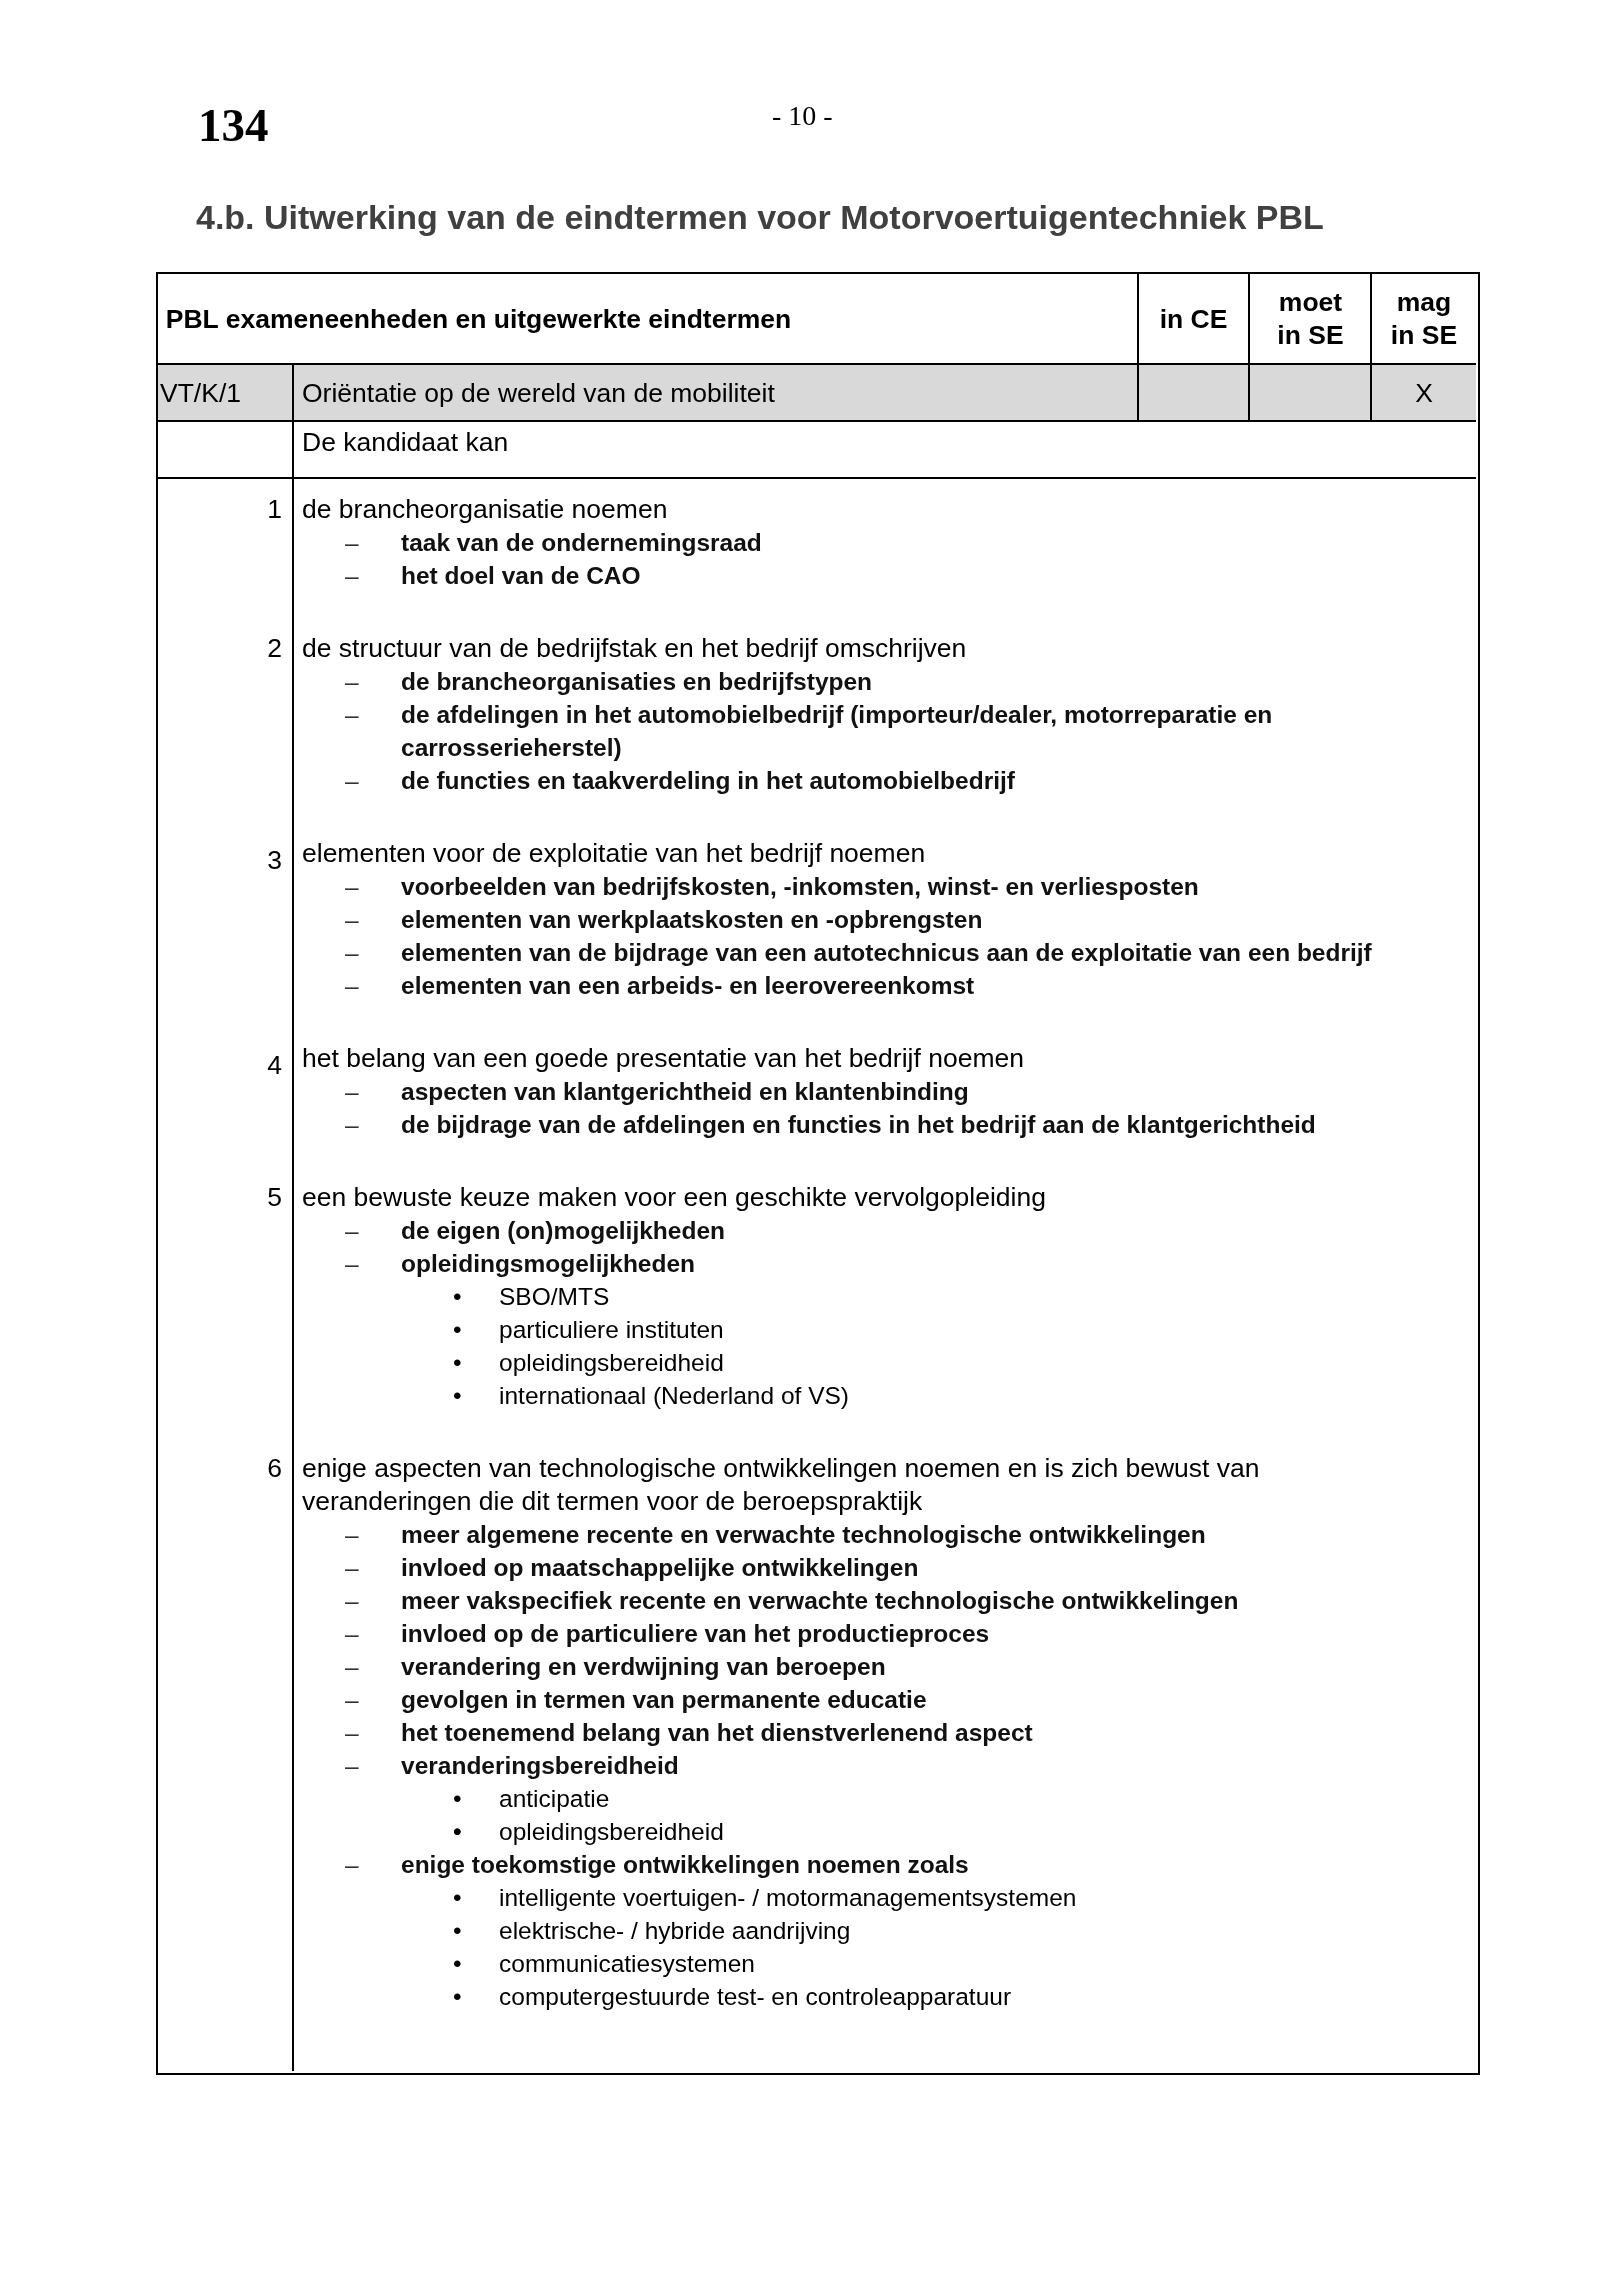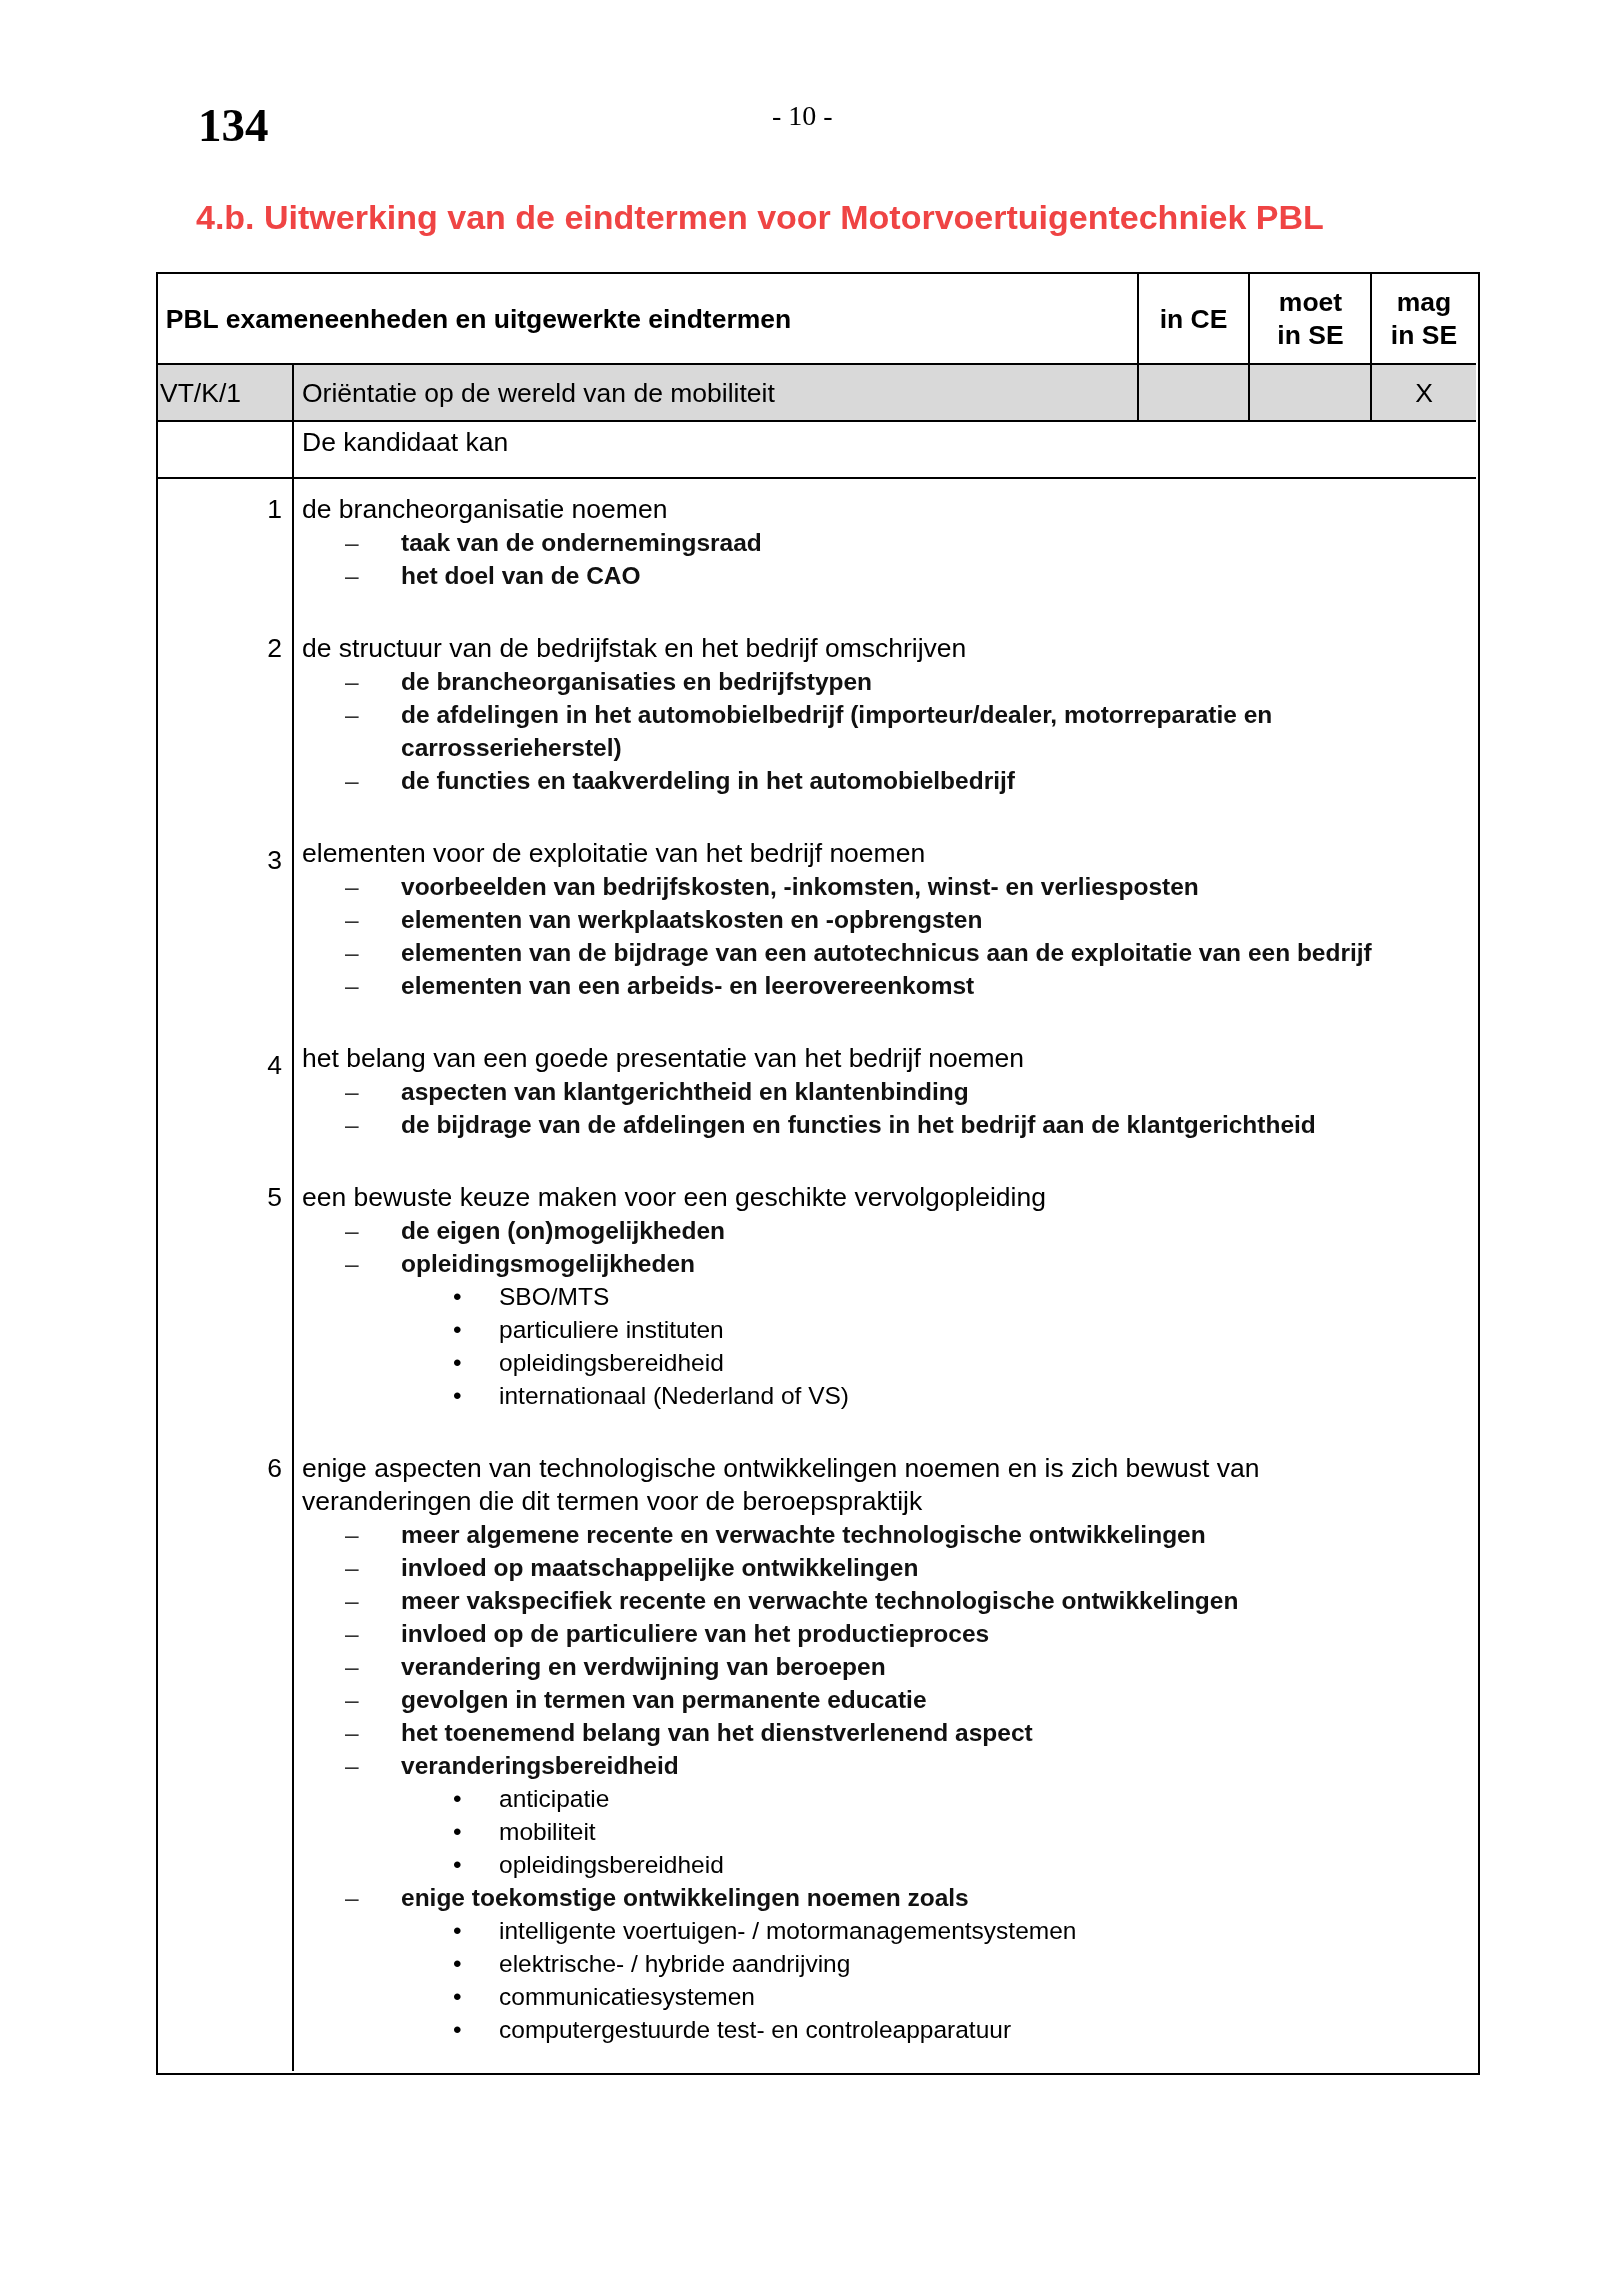--- a/index.html
+++ b/index.html
@@ -3,21 +3,21 @@
 <meta charset="utf-8">
 <style>
   html, body { margin: 0; padding: 0; background: #ffffff; }
   body { width: 1621px; height: 2293px; position: relative; overflow: hidden;
          font-family: "Liberation Sans", sans-serif; color: #000; }
   .page-num { position: absolute; left: 198px; top: 98px; font-family: "Liberation Serif", serif;
               font-weight: bold; font-size: 47px; line-height: 55px; }
   .page-marker { position: absolute; left: 772px; top: 96px; font-family: "Liberation Serif", serif;
                  font-size: 28px; line-height: 39px; }
   .title { position: absolute; left: 196px; top: 194px; font-weight: bold; font-size: 34px;
-           line-height: 47px; color: #ef4444; white-space: nowrap; }
+           line-height: 47px; color: #404040; white-space: nowrap; }
   .tbl { position: absolute; left: 156px; top: 272px; width: 1324px; height: 1803px;
          border: 2.9px solid #000; box-sizing: border-box; }
   .vline { position: absolute; background: #000; width: 2px; }
   .hline { position: absolute; background: #000; height: 2px; left: 0; }
   .cell { position: absolute; display: flex; align-items: center; box-sizing: border-box; text-align: center; }
   .hdr-main { left: 7.8px; top: 0; height: 90px; width: 970px; font-weight: bold; font-size: 26.5px; }
   .hdr-col { top: 0; height: 90px; justify-content: center; text-align: center; font-weight: bold;
              font-size: 26.5px; line-height: 33px; flex-direction: column; }
   .gray { position: absolute; left: 0; top: 91px; height: 56px; width: 1318px; background: #d9d9d9; }
   .row2 { top: 91px; height: 56px; font-size: 26.5px; }
@@ -198,21 +198,20 @@
         <div class="sub">
           <span class="dash">–</span>
           <span class="sub-text">veranderingsbereidheid</span>
         </div>
         <div class="bul">
           <span class="dot">•</span>
           <span class="bul-text">anticipatie</span>
         </div>
         <div class="bul">
           <span class="dot">•</span>
-          <span class="bul-text">mobiliteit</span>
         </div>
         <div class="bul">
           <span class="dot">•</span>
           <span class="bul-text">opleidingsbereidheid</span>
         </div>
         <div class="sub">
           <span class="dash">–</span>
           <span class="sub-text">enige toekomstige ontwikkelingen noemen zoals</span>
         </div>
         <div class="bul">

